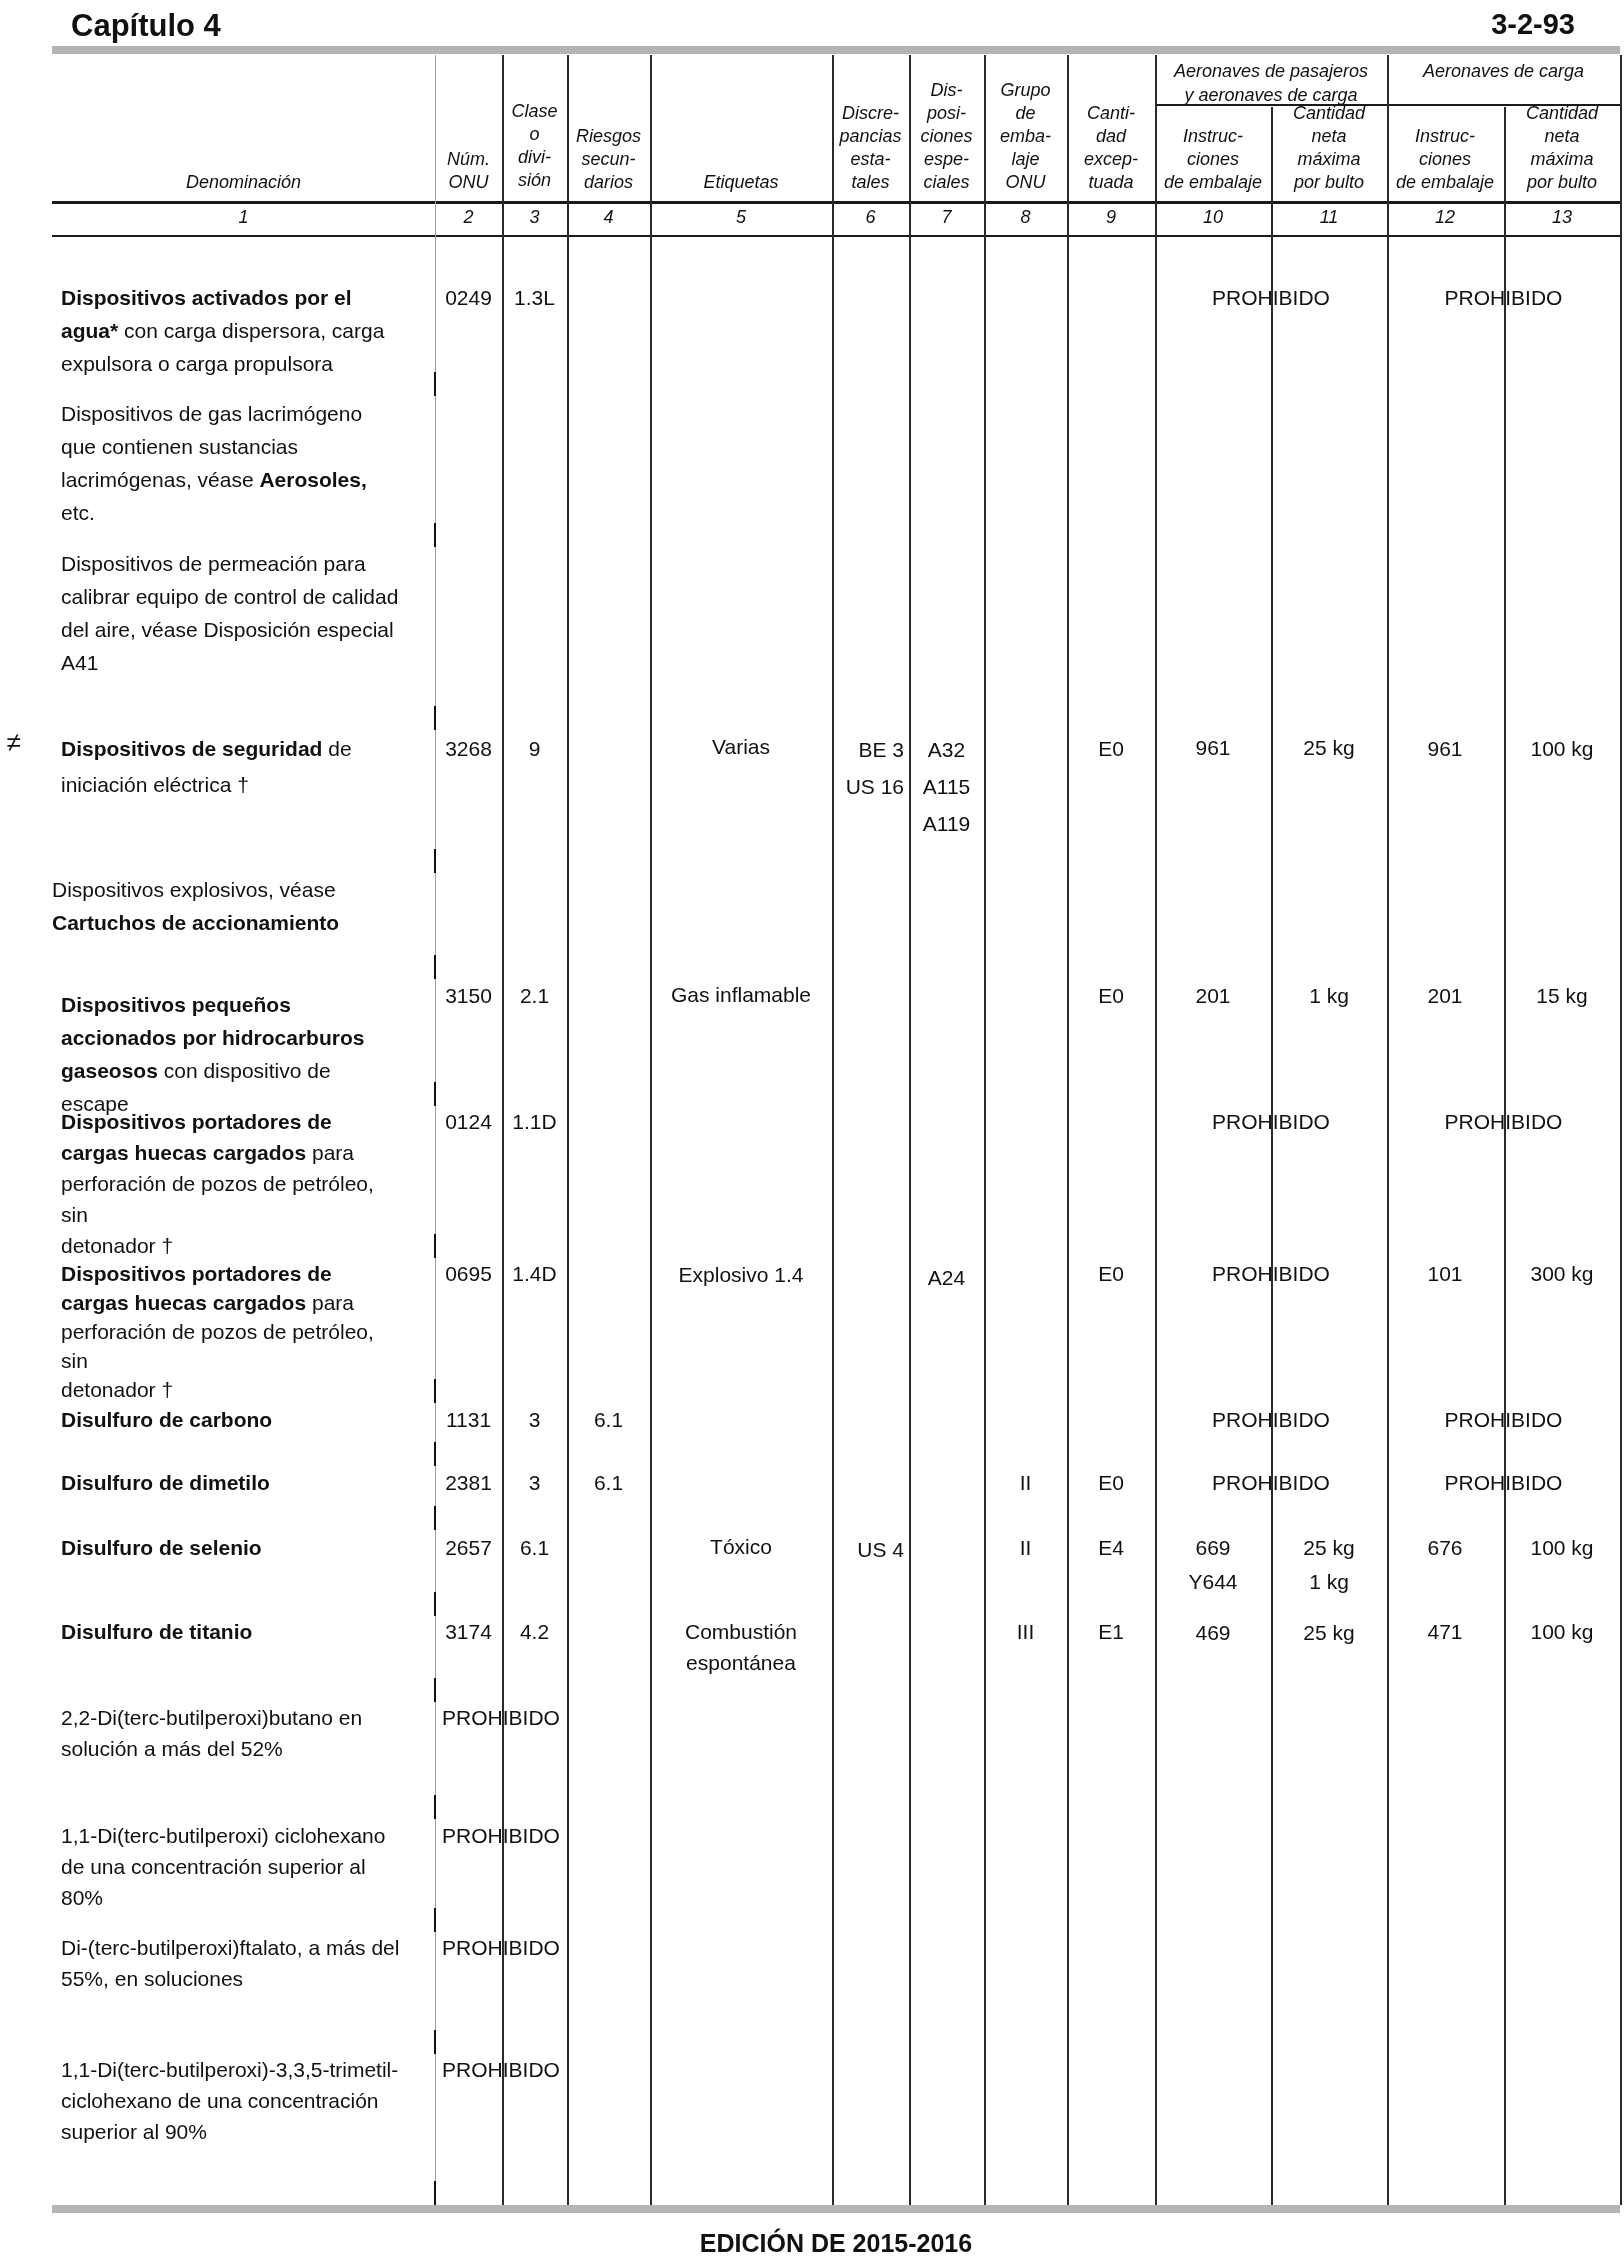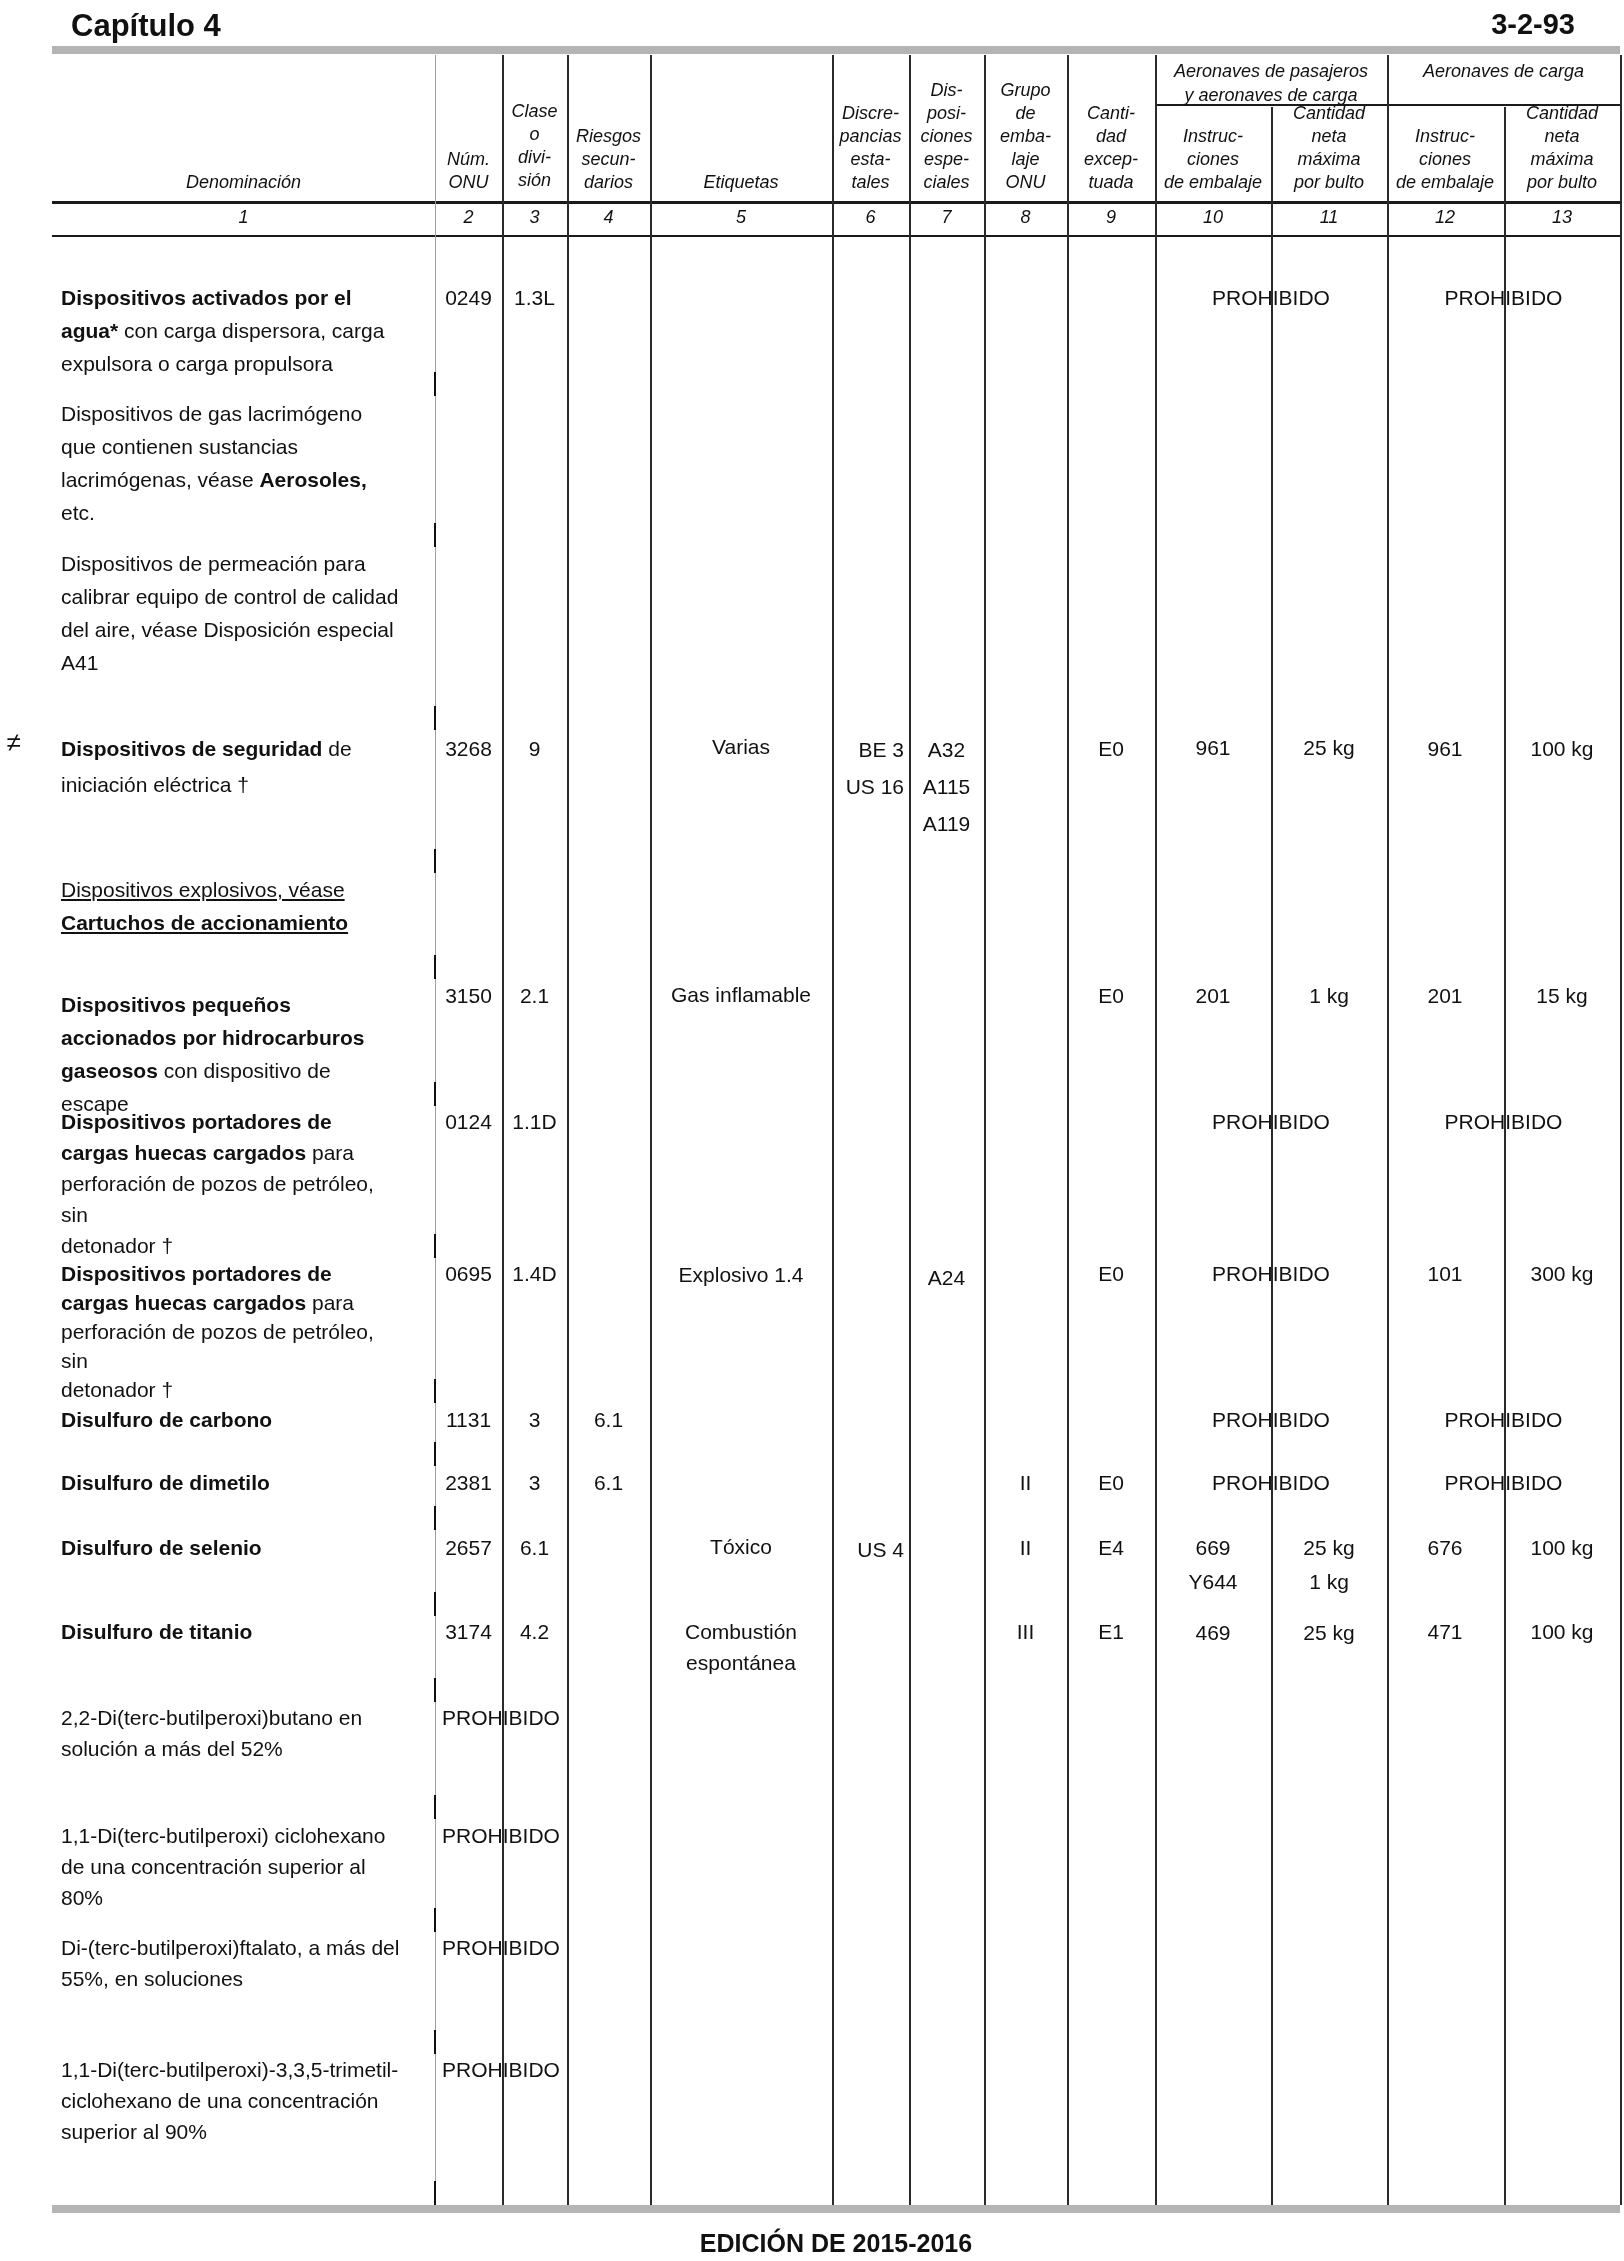--- a/index.html
+++ b/index.html
@@ -155,21 +155,21 @@
 US 16</div>
       <div class="cell" style="left: 909px; width: 75px; top: 731px; line-height: 37px;">A32
 A115
 A119</div>
       <div class="cell" style="left: 1067px; width: 88px; top: 731px; line-height: 36px;">E0</div>
       <div class="cell" style="left: 1155px; width: 116px; top: 731px; line-height: 34px;">961</div>
       <div class="cell" style="left: 1271px; width: 116px; top: 731px; line-height: 34px;">25 kg</div>
       <div class="cell" style="left: 1387px; width: 116px; top: 731px; line-height: 36px;">961</div>
       <div class="cell" style="left: 1504px; width: 116px; top: 731px; line-height: 36px;">100 kg</div>
       <div class="tick" style="left: 434px; top: 706px; height: 24.4px;"></div>
-      <div class="cell left" style="left: 61px; width: 367px; top: 873px; line-height: 33px; text-decoration: underline;"><span>Dispositivos explosivos, véase
+      <div class="cell left" style="left: 52px; width: 367px; top: 873px; line-height: 33px;"><span>Dispositivos explosivos, véase
 </span><span class="b">Cartuchos de accionamiento</span></div>
       <div class="tick" style="left: 434px; top: 849px; height: 24.4px;"></div>
       <div class="cell left" style="left: 61px; width: 367px; top: 979px; line-height: 33px; margin-top: 9px;"><span class="b">Dispositivos pequeños
 accionados por hidrocarburos
 gaseosos</span><span> con dispositivo de
 escape</span></div>
       <div class="cell" style="left: 435px; width: 67px; top: 979px; line-height: 33px;">3150</div>
       <div class="cell" style="left: 502px; width: 65px; top: 979px; line-height: 33px;">2.1</div>
       <div class="cell" style="left: 650px; width: 182px; top: 979px; line-height: 31px;">Gas inflamable</div>
       <div class="cell" style="left: 1067px; width: 88px; top: 979px; line-height: 33px;">E0</div>

